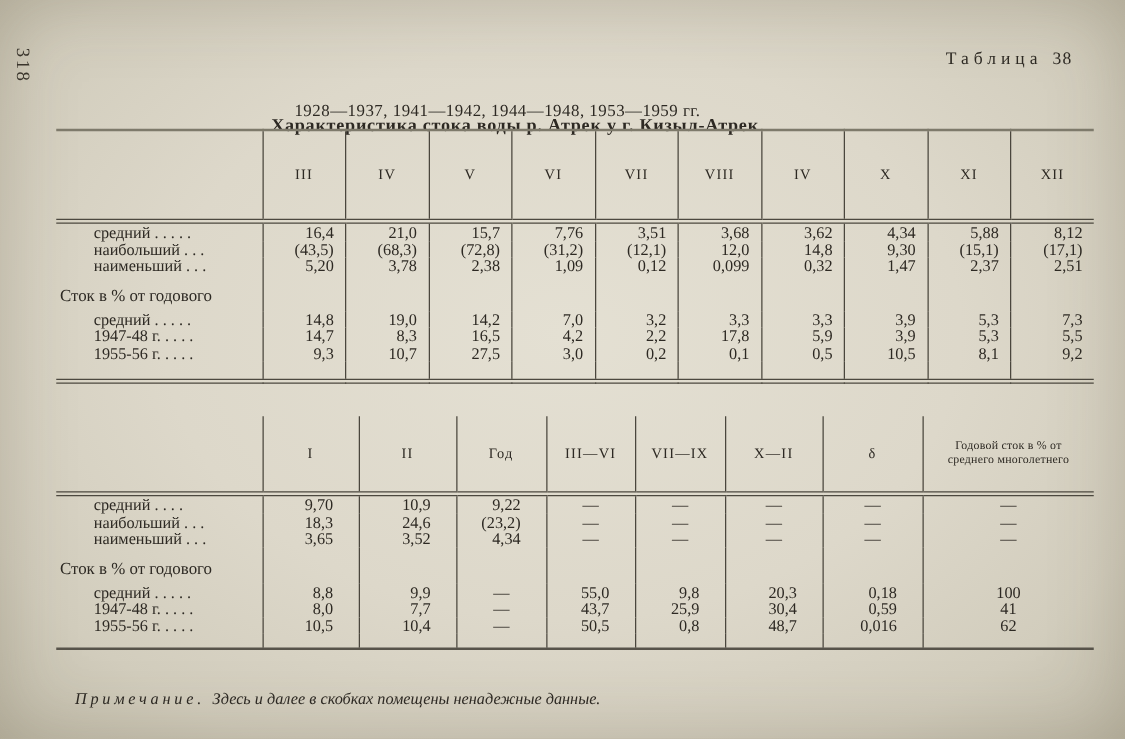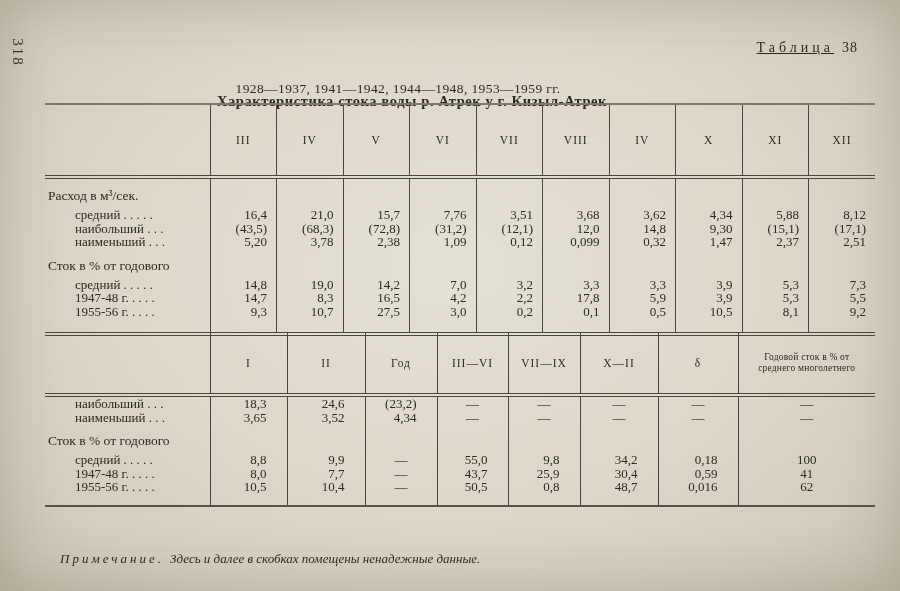--- a/index.html
+++ b/index.html
@@ -15,21 +15,21 @@
     color:#2d2923;
   }
   .page-number{
     position:absolute;left:0px;top:44px;width:34px;text-align:center;
     transform:rotate(90deg);
     font-size:15px;letter-spacing:2px;color:#3a352c;
   }
   .table-label{
     position:absolute;top:40px;right:42px;font-size:14px;color:#2d2923;
   }
-  .table-label .word{letter-spacing:4px;text-decoration:underline;}
+  .table-label .word{letter-spacing:4px;}
   .table-label .num{margin-left:8px;letter-spacing:1px;}
   .title{
     position:absolute;top:61px;left:0;width:824px;text-align:center;
     font-weight:bold;font-size:14.5px;letter-spacing:.6px;margin-top:32px;
   }
   .subtitle{
     position:absolute;top:81px;left:0;width:796px;text-align:center;
     font-size:13.5px;letter-spacing:.4px;
   }
   .tbl{position:absolute;left:45px;}
@@ -110,33 +110,20 @@
             <th class="collines">VII</th>
             <th class="collines">VIII</th>
             <th class="collines">IV</th>
             <th class="collines">X</th>
             <th class="collines">XI</th>
             <th class="collines">XII</th>
           </tr>
         </thead>
         <tbody>
           <tr>
-            <td class="sectionlabel">Расход в м³/сек.</td>
-            <td class="collines"></td>
-            <td class="collines"></td>
-            <td class="collines"></td>
-            <td class="collines"></td>
-            <td class="collines"></td>
-            <td class="collines"></td>
-            <td class="collines"></td>
-            <td class="collines"></td>
-            <td class="collines"></td>
-            <td class="collines"></td>
-          </tr>
-          <tr>
             <td class="rowlabel">средний .  .  .  .  .</td>
             <td class="collines val">16,4</td>
             <td class="collines val">21,0</td>
             <td class="collines val">15,7</td>
             <td class="collines val">7,76</td>
             <td class="collines val">3,51</td>
             <td class="collines val">3,68</td>
             <td class="collines val">3,62</td>
             <td class="collines val">4,34</td>
             <td class="collines val">5,88</td>
@@ -257,20 +244,31 @@
             <th class="collines">Год</th>
             <th class="collines">III—VI</th>
             <th class="collines">VII—IX</th>
             <th class="collines">X—II</th>
             <th class="collines">δ</th>
             <th class="collines small">Годовой сток в % от среднего многолетнего</th>
           </tr>
         </thead>
         <tbody>
           <tr>
+            <td class="rowlabel">средний .  .  .  .</td>
+            <td class="collines val">9,70</td>
+            <td class="collines val">10,9</td>
+            <td class="collines val">9,22</td>
+            <td class="collines val center">—</td>
+            <td class="collines val center">—</td>
+            <td class="collines val center">—</td>
+            <td class="collines val center">—</td>
+            <td class="collines val center">—</td>
+          </tr>
+          <tr>
             <td class="rowlabel">наибольший  .  .  .</td>
             <td class="collines val">18,3</td>
             <td class="collines val">24,6</td>
             <td class="collines val">(23,2)</td>
             <td class="collines val center">—</td>
             <td class="collines val center">—</td>
             <td class="collines val center">—</td>
             <td class="collines val center">—</td>
             <td class="collines val center">—</td>
           </tr>
@@ -296,21 +294,21 @@
             <td class="collines"></td>
             <td class="collines"></td>
           </tr>
           <tr>
             <td class="rowlabel">средний .  .  .  .  .</td>
             <td class="collines val">8,8</td>
             <td class="collines val">9,9</td>
             <td class="collines val center">—</td>
             <td class="collines val">55,0</td>
             <td class="collines val">9,8</td>
-            <td class="collines val">34,2</td>
+            <td class="collines val">20,3</td>
             <td class="collines val">0,18</td>
             <td class="collines val center">100</td>
           </tr>
           <tr>
             <td class="rowlabel">1947-48 г.  .  .  .  .</td>
             <td class="collines val">8,0</td>
             <td class="collines val">7,7</td>
             <td class="collines val center">—</td>
             <td class="collines val">43,7</td>
             <td class="collines val">25,9</td>

